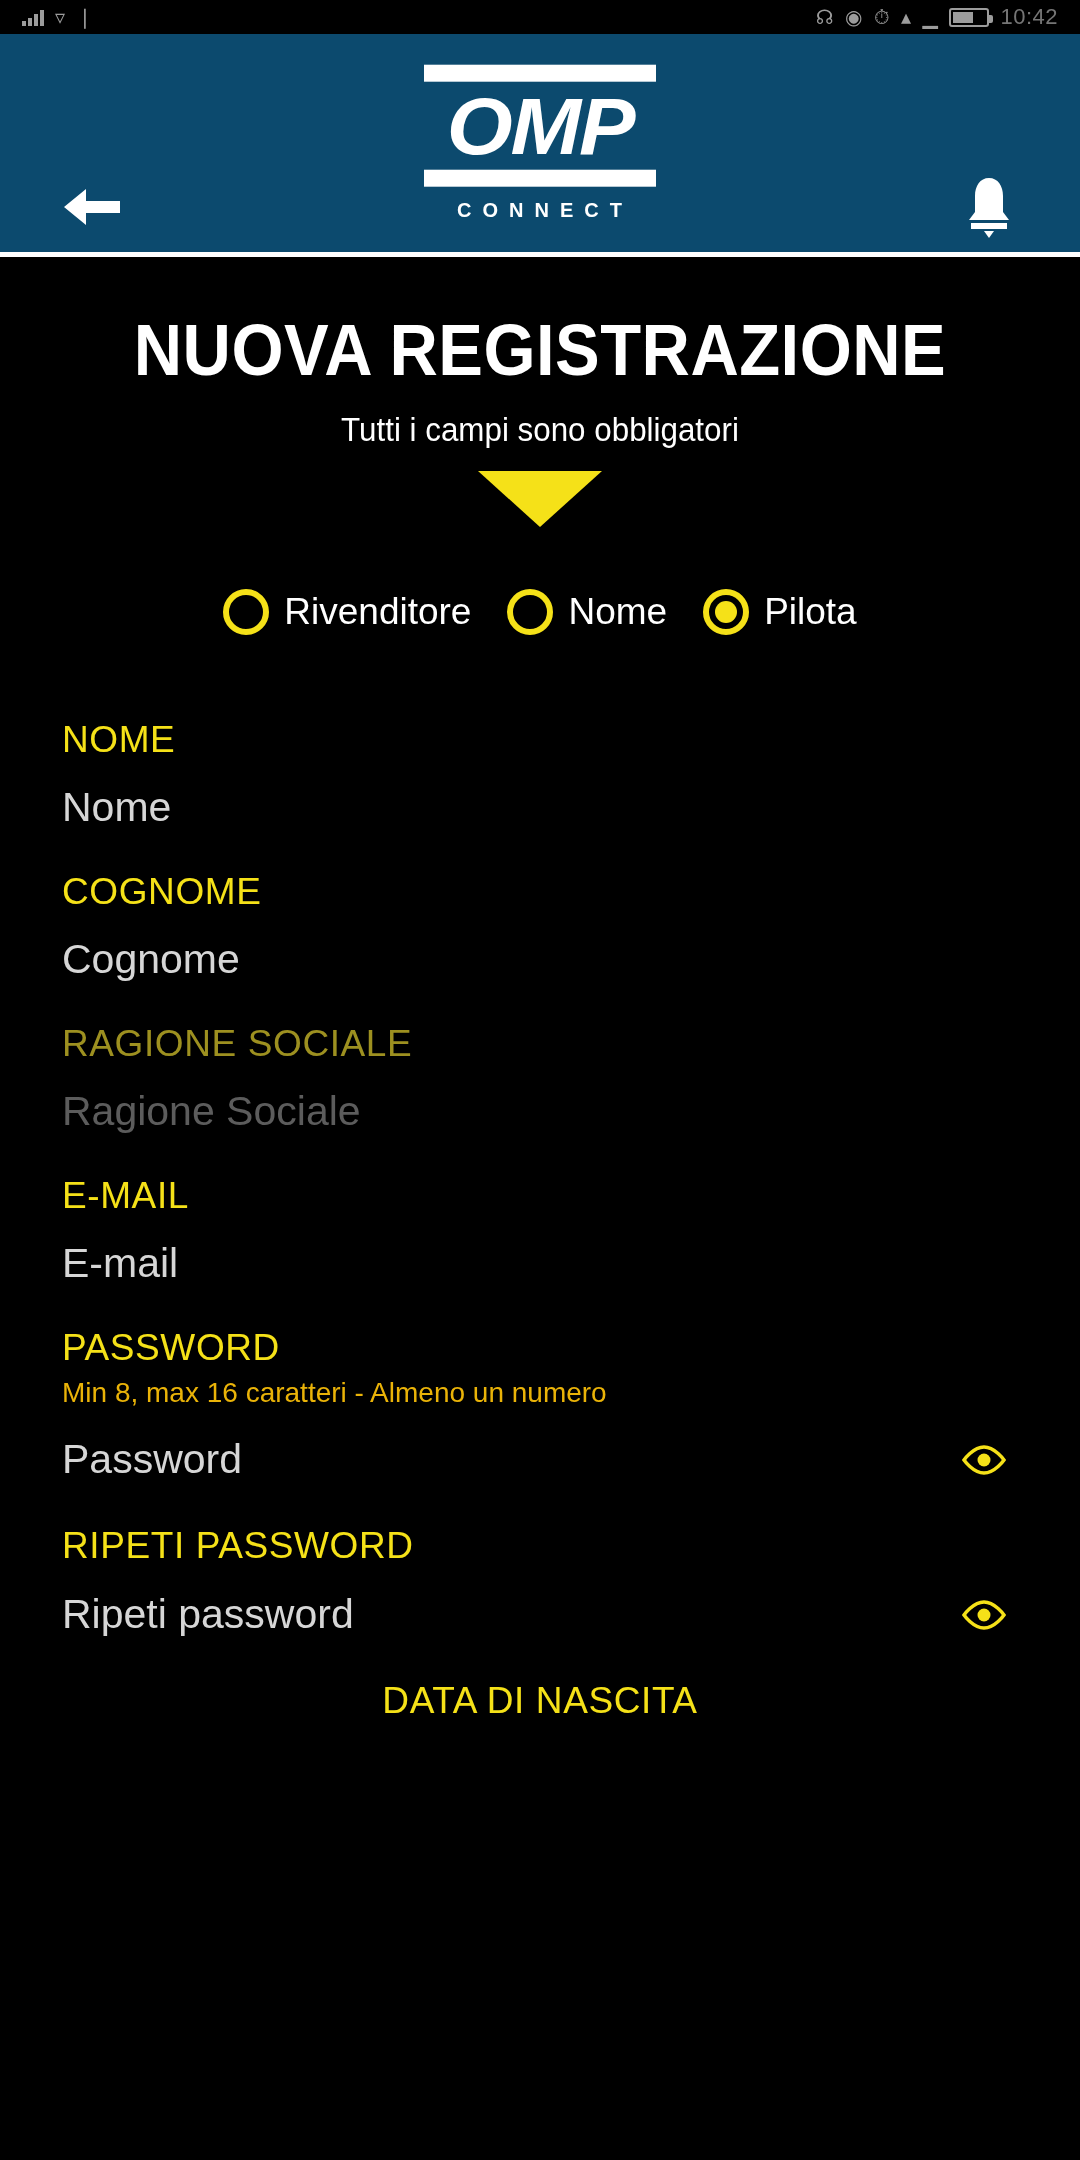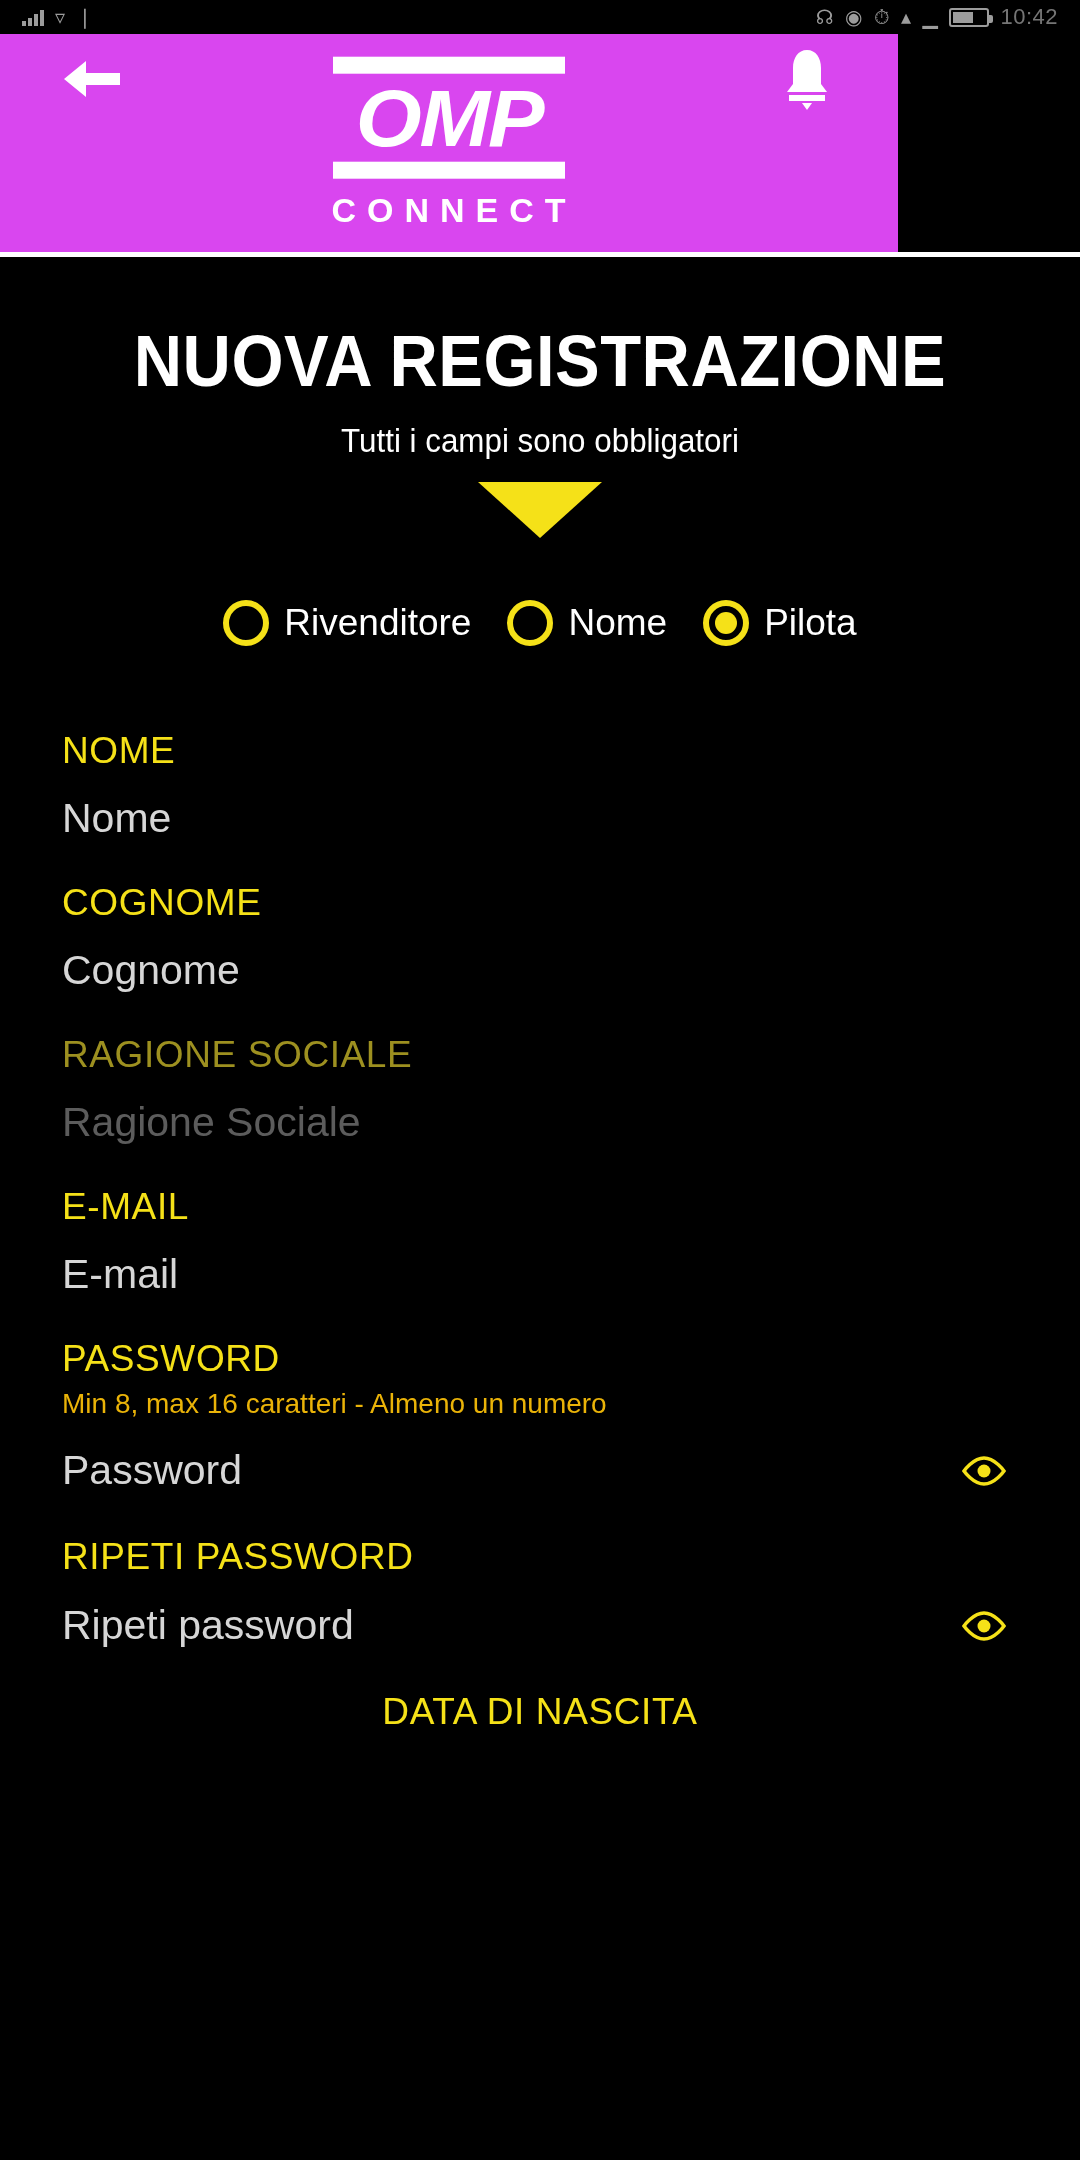--- a/index.html
+++ b/index.html
@@ -48,24 +48,24 @@
   }
   .sb-battery i {
     position: absolute; left: 2px; top: 2px; bottom: 2px; width: 55%;
     background: #d8d8d8; display:block;
   }
   .sb-time { font-size: 22px; color:#a3a3a3; }
 
   
   .app-bar {
     position: absolute; top: 34px; left: 0;
-    width: 898px; height: 218px;
-    display: flex; align-items: flex-start;
+    width: 1080px; height: 218px;
+    display: flex; align-items: flex-end;
     padding: 0 46px;
-    background: #d946ef;
+    background: #0c4a6e;
   }
   .back-btn {
     width: 90px; height: 90px;
     display: flex; align-items: center; justify-content: center;
     flex: 0 0 auto;
     cursor: pointer;
   }
   .bell-btn {
     width: 90px; height: 90px;
     display: flex; align-items: center; justify-content: center;
@@ -82,32 +82,32 @@
   .logo-rule.top { margin-bottom: 8px; }
   .logo-rule.bottom { margin-top: 6px; }
   .logo-omp {
     font-family: "Liberation Sans", sans-serif;
     font-weight: 700; font-style: italic;
     font-size: 80px; line-height: .92;
     color: #fff; letter-spacing: -2px;
     transform: scaleX(1.06);
   }
   .logo-connect {
-    font-size: 34px; font-weight: 700;
+    font-size: 20px; font-weight: 700;
     letter-spacing: 11px; color: #fff;
     margin-top: 12px; padding-left: 10px;
   }
   .divider {
     position: absolute; top: 252px; left: 0;
     width: 1080px; height: 5px; background: #ffffff;
   }
 
   
   .content {
-    position: absolute; top: 268px; left: 0;
+    position: absolute; top: 257px; left: 0;
     width: 1080px;
     padding: 16px 62px;
   }
   .page-title {
     margin-top: 36px;
     font-size: 72px; font-weight: 700;
     color: #ffffff;
     text-align: center;
     letter-spacing: .5px;
     transform: scaleX(.93);

